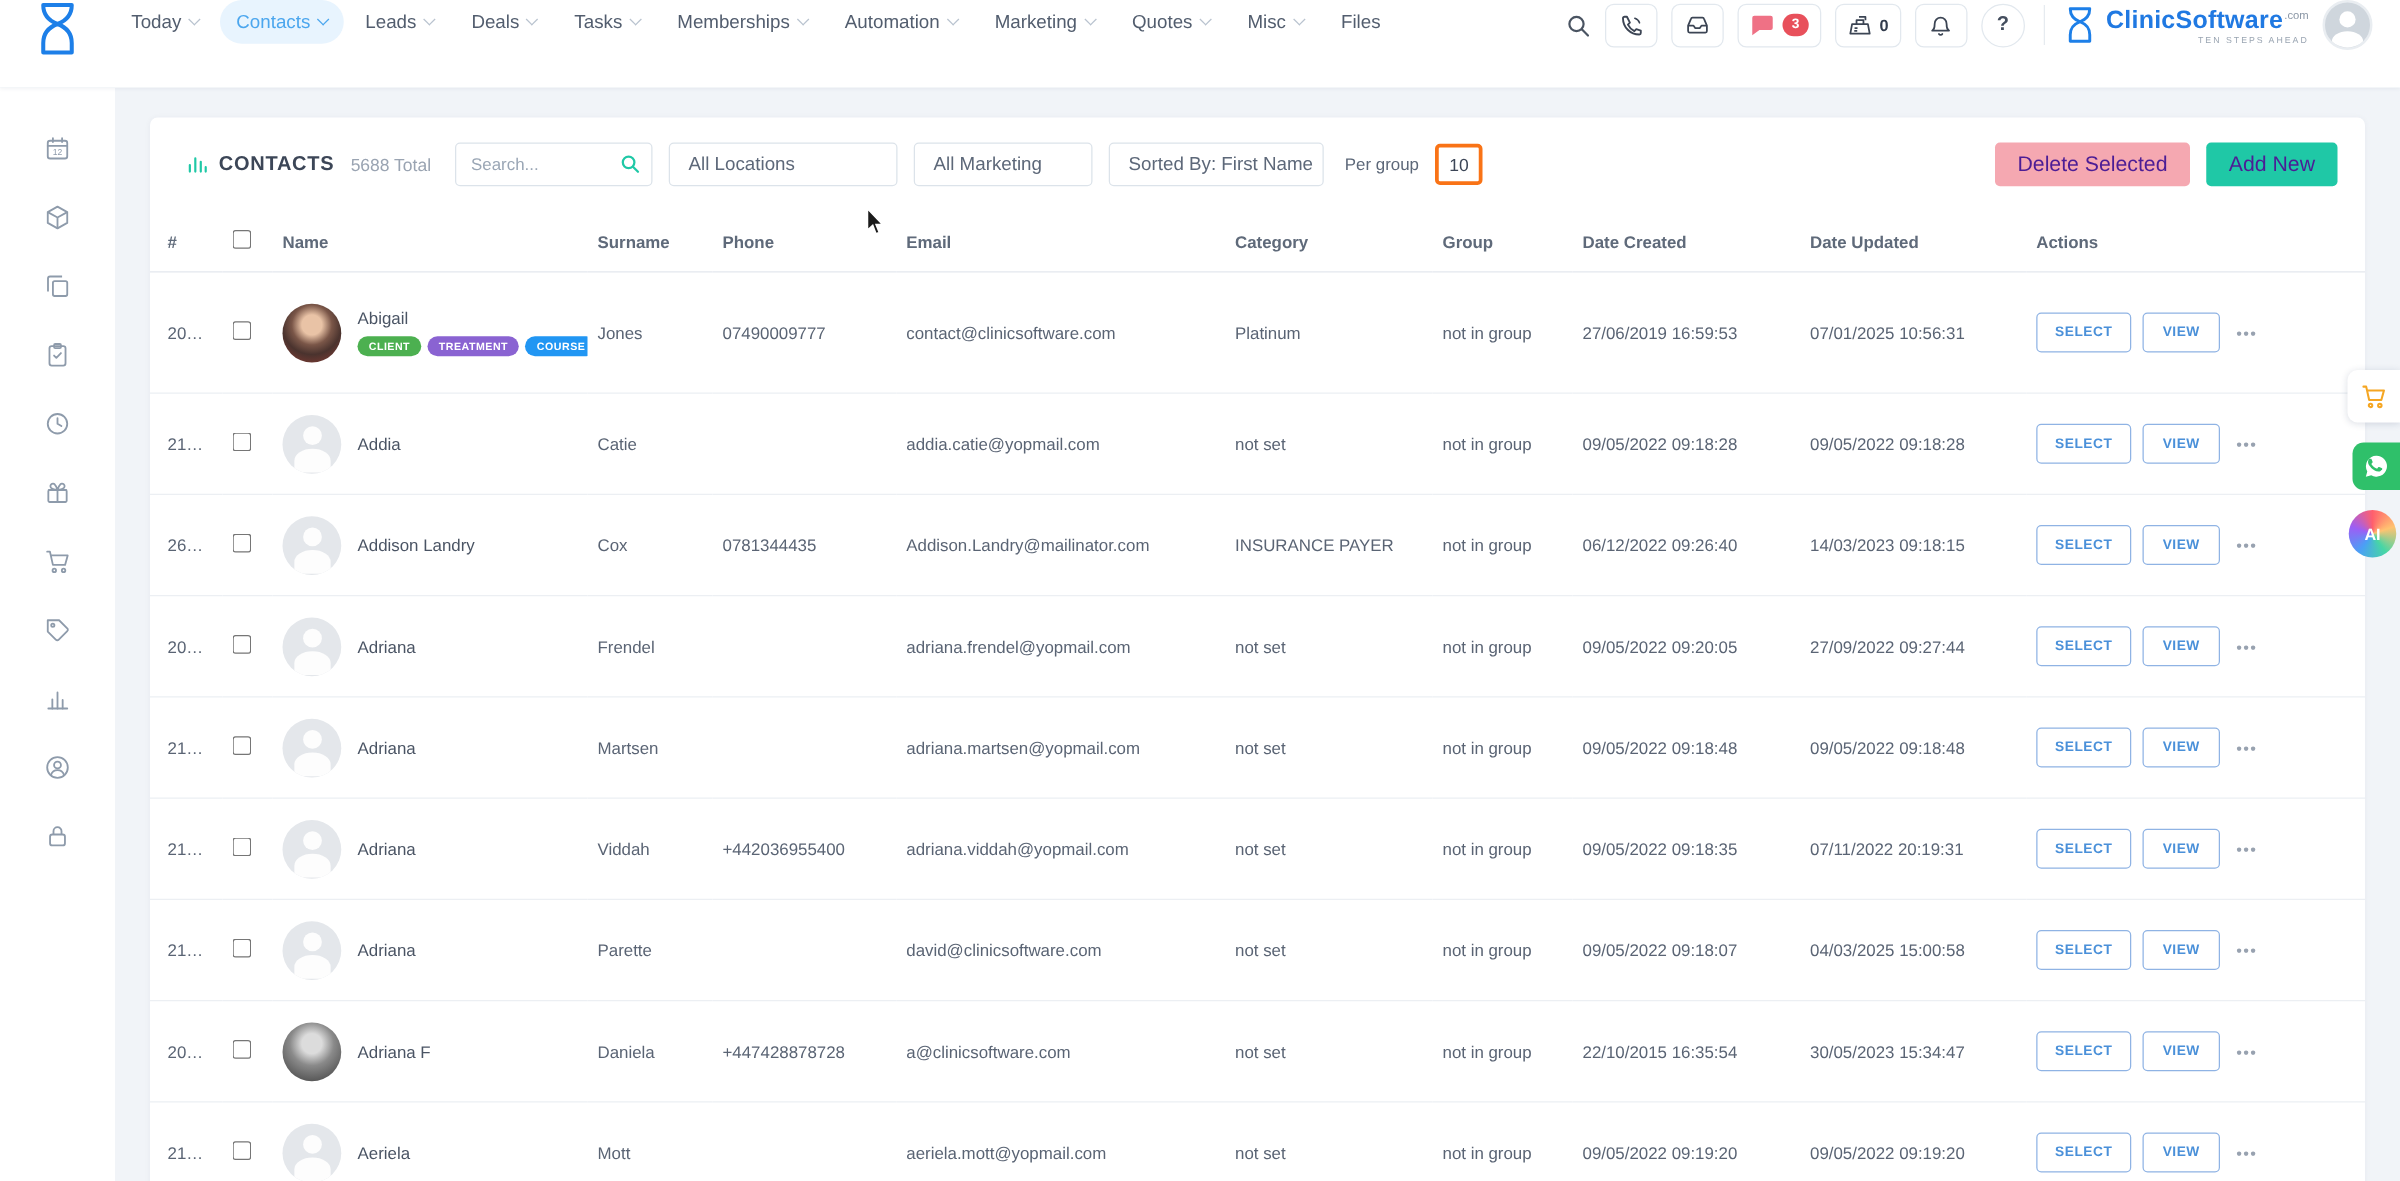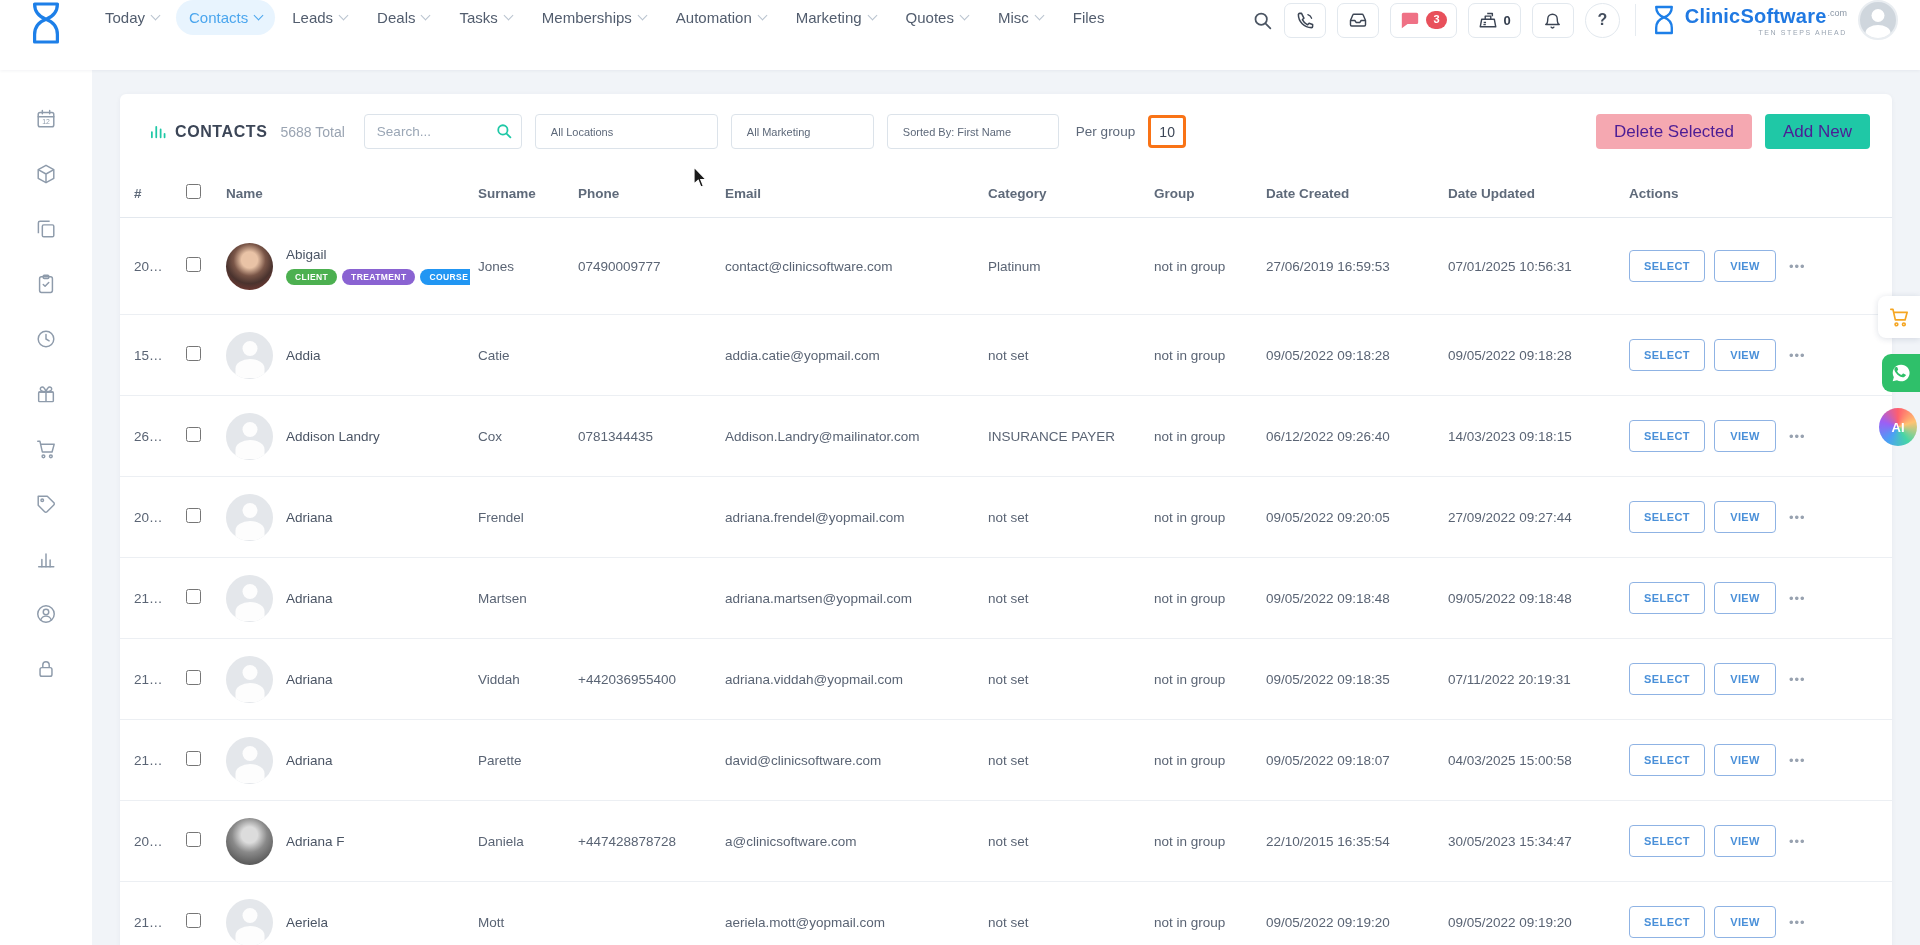--- a/index.html
+++ b/index.html
@@ -51,21 +51,21 @@
   .title { display:flex; align-items:center; gap:9px; font-size:16px; font-weight:bold;
     color:#3c4657; letter-spacing:.6px; }
   .total { color:#9aa4b2; font-size:14px; margin-right:6px; }
   .search-box { position:relative; width:158px; }
   .search-box input { width:100%; height:35px; border:1px solid #dce3ea; border-radius:4px;
     padding:0 32px 0 12px; font-size:13.5px; color:#4a5464; outline:none;
     font-family:"Liberation Sans", sans-serif; }
   .search-box input::placeholder { color:#9aa6b5; }
   .search-glass { position:absolute; right:9px; top:8px; cursor:pointer; }
   .filter { border:1px solid #dce3ea; border-radius:4px; height:35px; display:flex; align-items:center;
-    padding:0 15px; font-size:11px; color:#5d6879; background:#fff; cursor:pointer; white-space:nowrap; }
+    padding:0 15px; font-size:15px; color:#5d6879; background:#fff; cursor:pointer; white-space:nowrap; }
   .f-loc { width:183px; } .f-cat { width:143px; } .f-sort { width:172px; }
   .per-page-label { font-size:13.5px; color:#5d6879; margin-left:4px; }
   .per-page-value { border:3px solid #f97316; border-radius:4px; width:38px; height:33px;
     display:flex; align-items:center; justify-content:center; font-size:14px; color:#3c4657; cursor:pointer; }
   .spacer { flex:1; }
   .btn { border:none; border-radius:4px; height:35px; font-size:17px; color:#4c1d95; cursor:pointer;
     padding:0 18px; font-family:"Liberation Sans", sans-serif; }
   .btn-delete { background:#f5a8b1; }
   .btn-add { background:#1fc8a6; }
 
@@ -389,21 +389,21 @@
     <td>
       <div class="actions-wrap">
         <button class="row-btn select">SELECT</button>
         <button class="row-btn view">VIEW</button>
         <button class="more-btn">•••</button>
       </div>
     </td>
   </tr>
 
   <tr>
-    <td>15489</td>
+    <td>21613</td>
     <td><input type="checkbox" style=""></td>
     <td>
       <div class="name-wrap">
         <span class="avatar"></span>
         <div>
           <span class="contact-name">Addia</span>
           
         </div>
       </div>
     </td>

